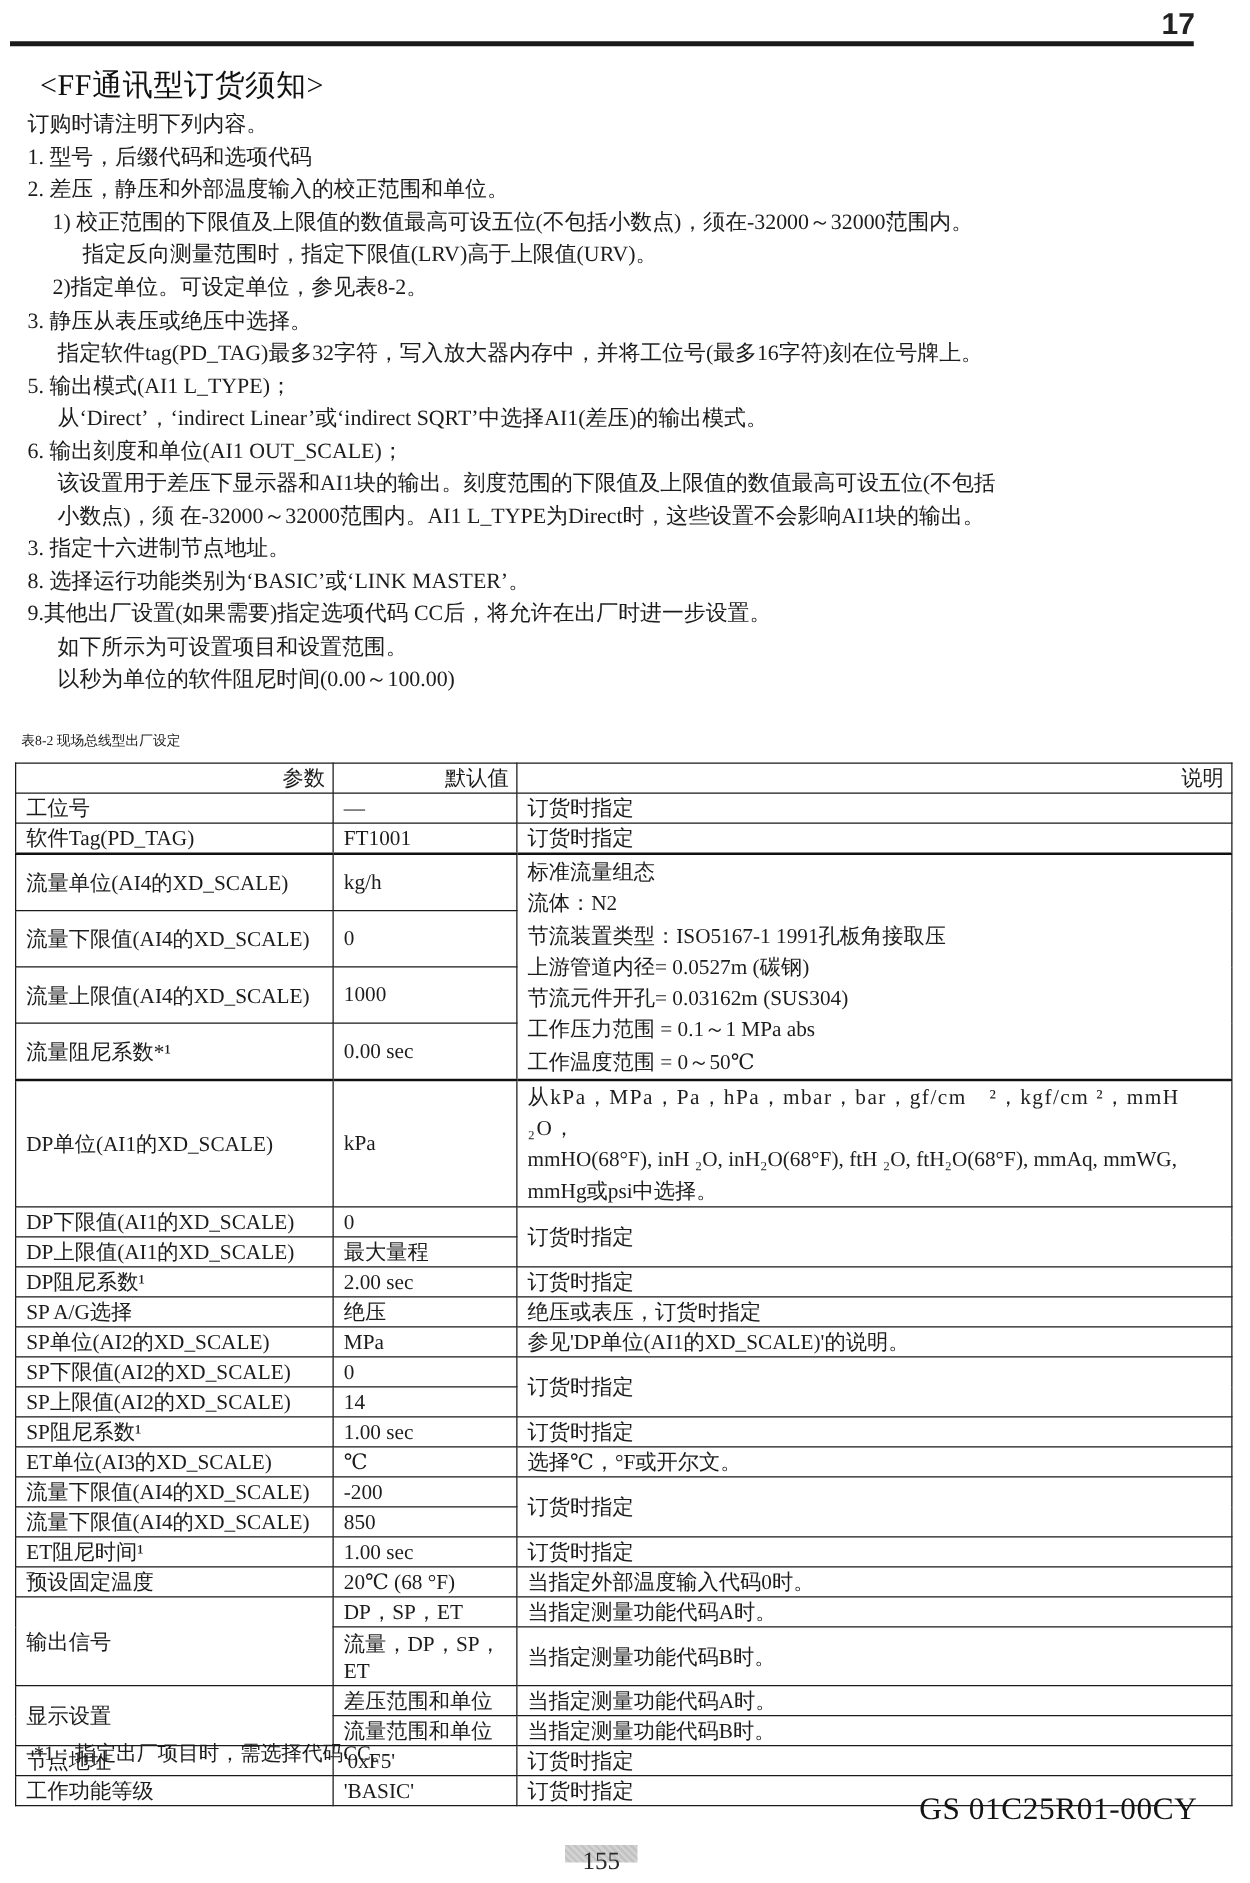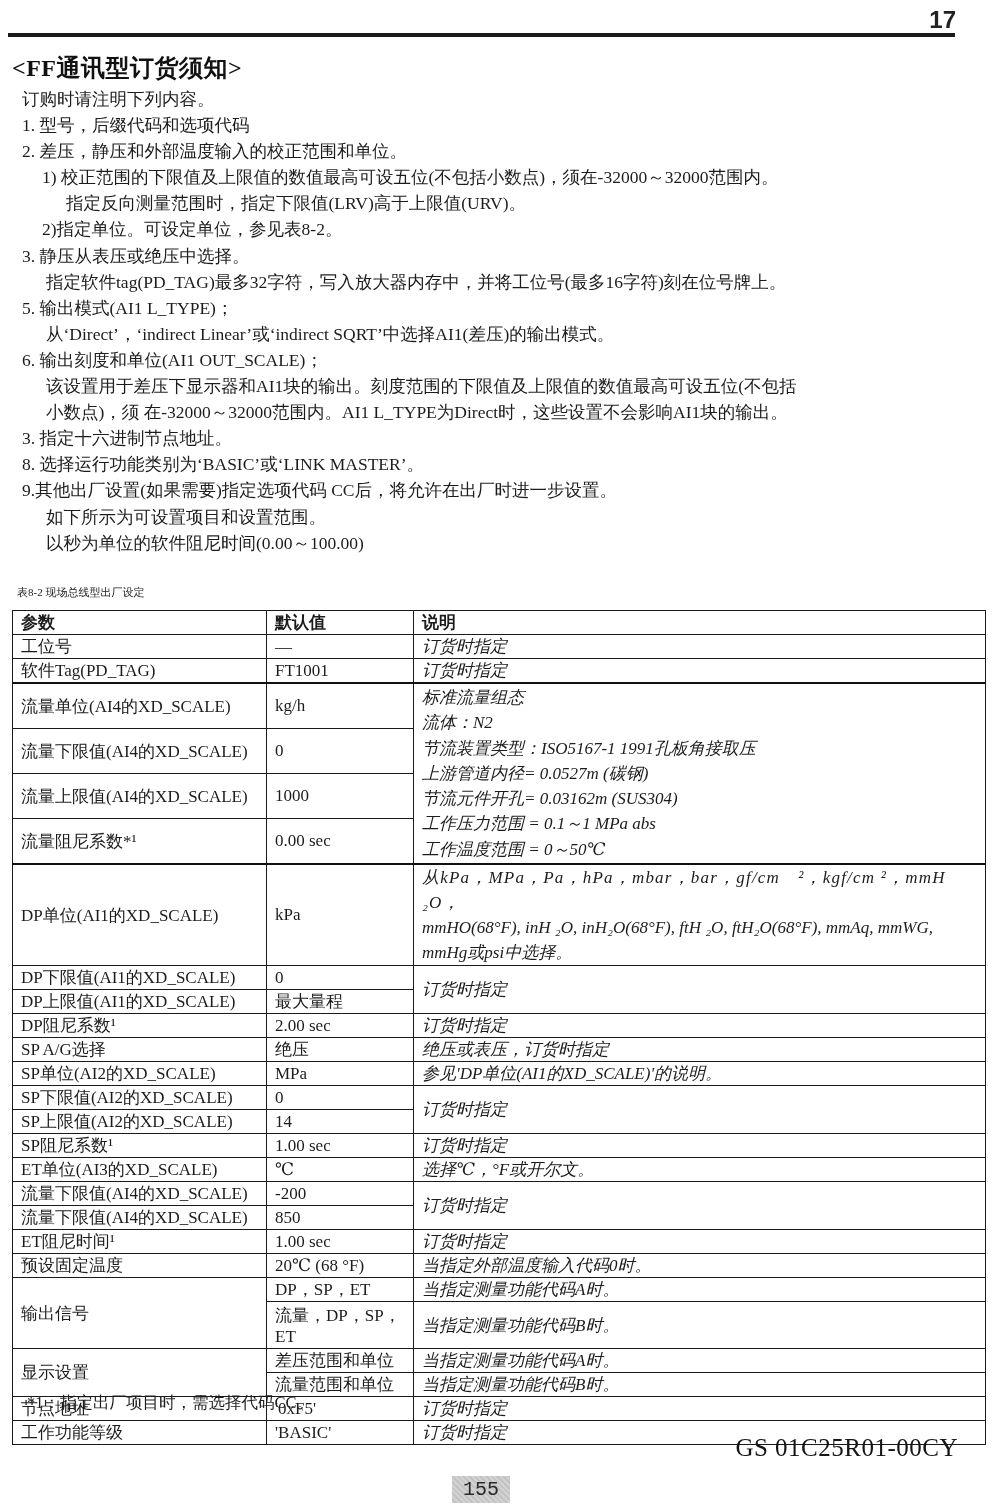--- a/index.html
+++ b/index.html
@@ -12,22 +12,22 @@
   .pgnum-top{
     position:absolute;top:6px;left:908px;width:48px;text-align:right;
     font-family:"Liberation Sans","DejaVu Sans",sans-serif;
     font-size:24px;font-weight:bold;color:#222;
   }
   .top-rule{
     position:absolute;top:33px;left:8px;width:947px;height:4px;background:#1a1a1a;
   }
   
   .title{
-    position:absolute;top:52px;left:12px;margin:0;
-    font-size:24px;font-weight:bold;letter-spacing:0.5px;color:#111;
+    position:absolute;top:52px;left:32px;margin:0;
+    font-size:24px;font-weight:normal;letter-spacing:0.5px;color:#111;
   }
   
   .body-text{
     position:absolute;top:86px;left:22px;width:950px;
     font-size:17.5px;line-height:26.1px;white-space:nowrap;
   }
   .ind0{padding-left:0;}
   .ind1{padding-left:20px;}
   .ind1b{padding-left:44px;}
   .ind2{padding-left:24px;}
@@ -41,44 +41,44 @@
     border-collapse:collapse;table-layout:fixed;
     font-size:17px;color:#1c1c1c;
   }
   table.settings col.c1{width:254px;}
   table.settings col.c2{width:147px;}
   table.settings col.c3{width:572px;}
   table.settings th,table.settings td{
     border:1.5px solid #1a1a1a;padding:0 6px 0 8px;vertical-align:middle;
     overflow:hidden;
   }
-  table.settings th{font-weight:bold;text-align:left;height:22px;}
-  td.desc{padding-left:10px;font-style:italic;}
+  table.settings th{font-weight:normal;text-align:right;height:22px;}
+  td.desc{padding-left:10px;}
   tr.thick-top td{border-top:2.5px solid #111;}
   tr.rh-s td{height:21px;}
   tr.rh-m td{height:23px;}
   tr.rh-f td{height:44px;}
   tr.rh-dp td{height:75px;}
   tr.rh-2l td{height:46px;}
   td.multi{vertical-align:top;padding-top:5px;line-height:25.3px;}
   td.dpdesc{line-height:25px;vertical-align:middle;}
   .sp1{letter-spacing:1.2px;}
   
   .footnote{
     position:absolute;top:1392px;left:27px;font-size:16.5px;
   }
   
   .docnum{
     position:absolute;top:1434px;right:42px;
     font-size:25px;letter-spacing:0.5px;color:#151515;
   }
   .pgnum-bottom{
-    position:absolute;top:1476px;left:452px;width:58px;height:27px;
+    position:absolute;top:1476px;left:452px;width:58px;height:14px;
     background-image:repeating-linear-gradient(45deg,#d2d2d2 0 2px,#c3c3c3 2px 4px);
-    font-family:Liberation Mono, monospace;
+    font-family:Liberation Serif, serif;
     font-size:20px;color:#2a2a2a;text-align:center;line-height:27px;
   }
 </style>
 </head>
 <body>
 
 <div class="page">
 
   <div class="pgnum-top">17</div>
   <div class="top-rule"></div>

